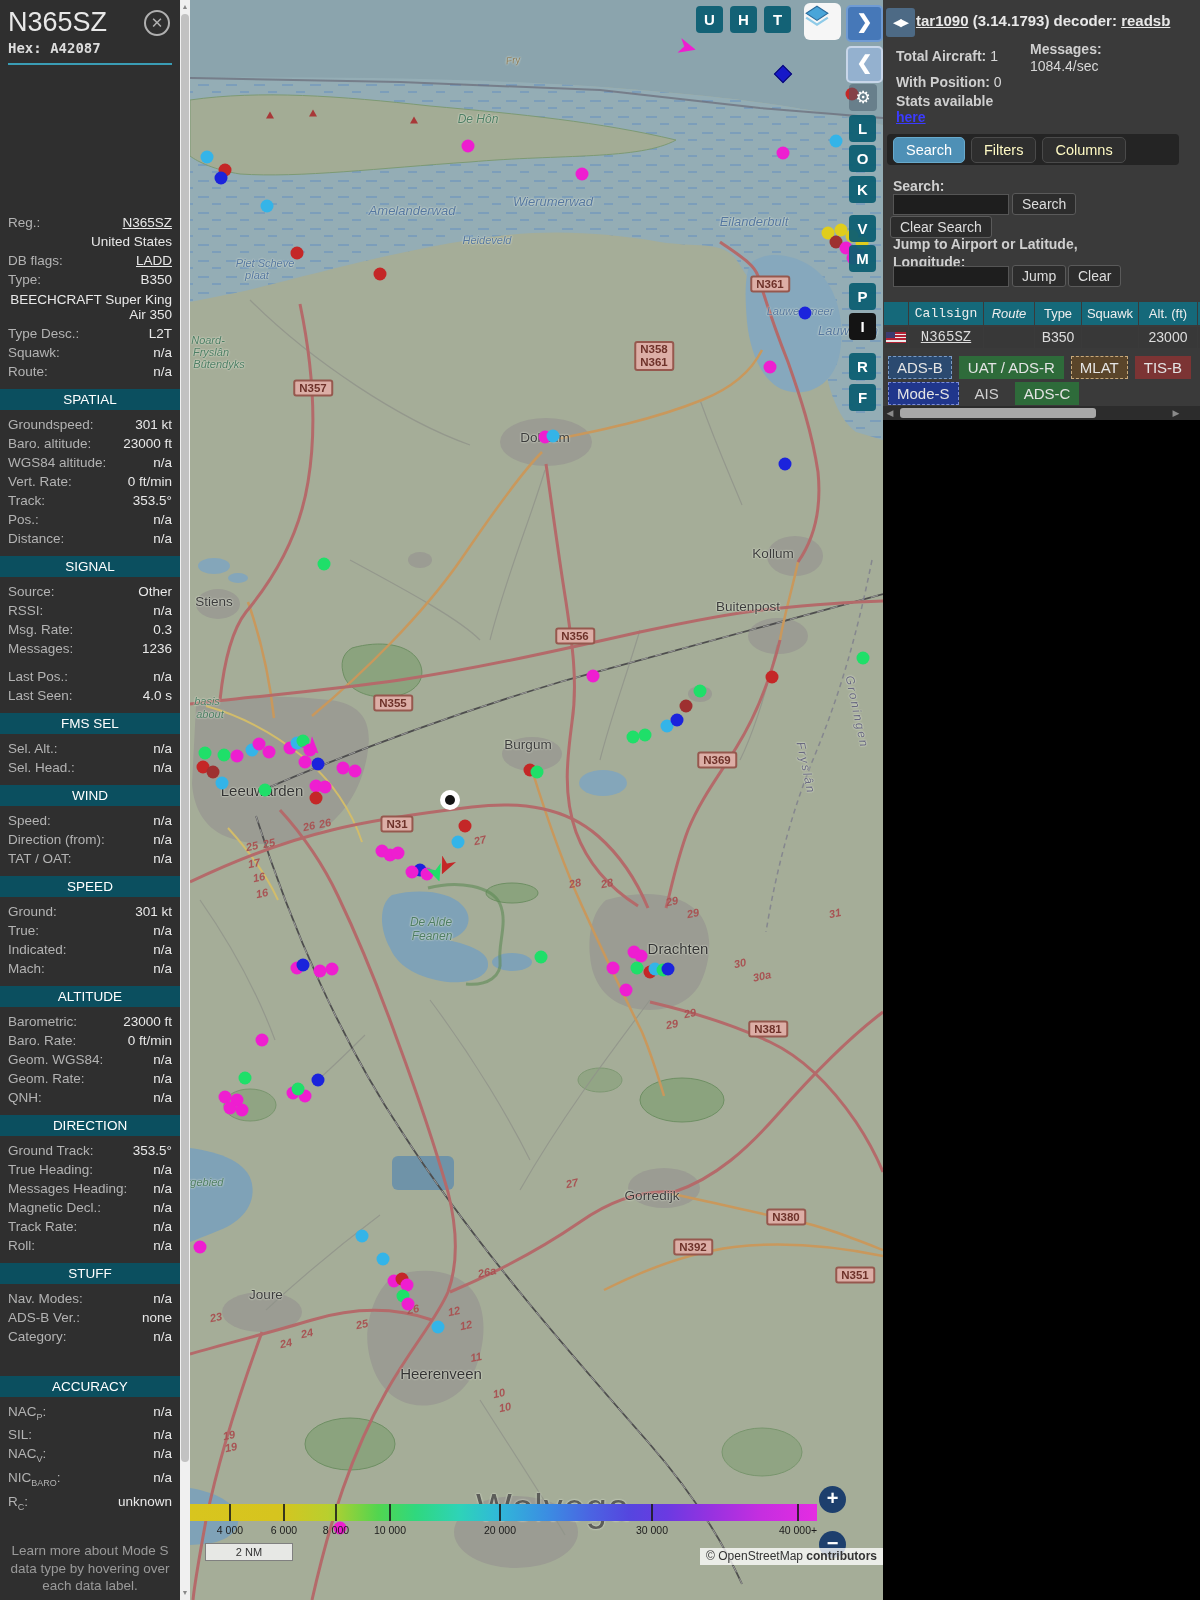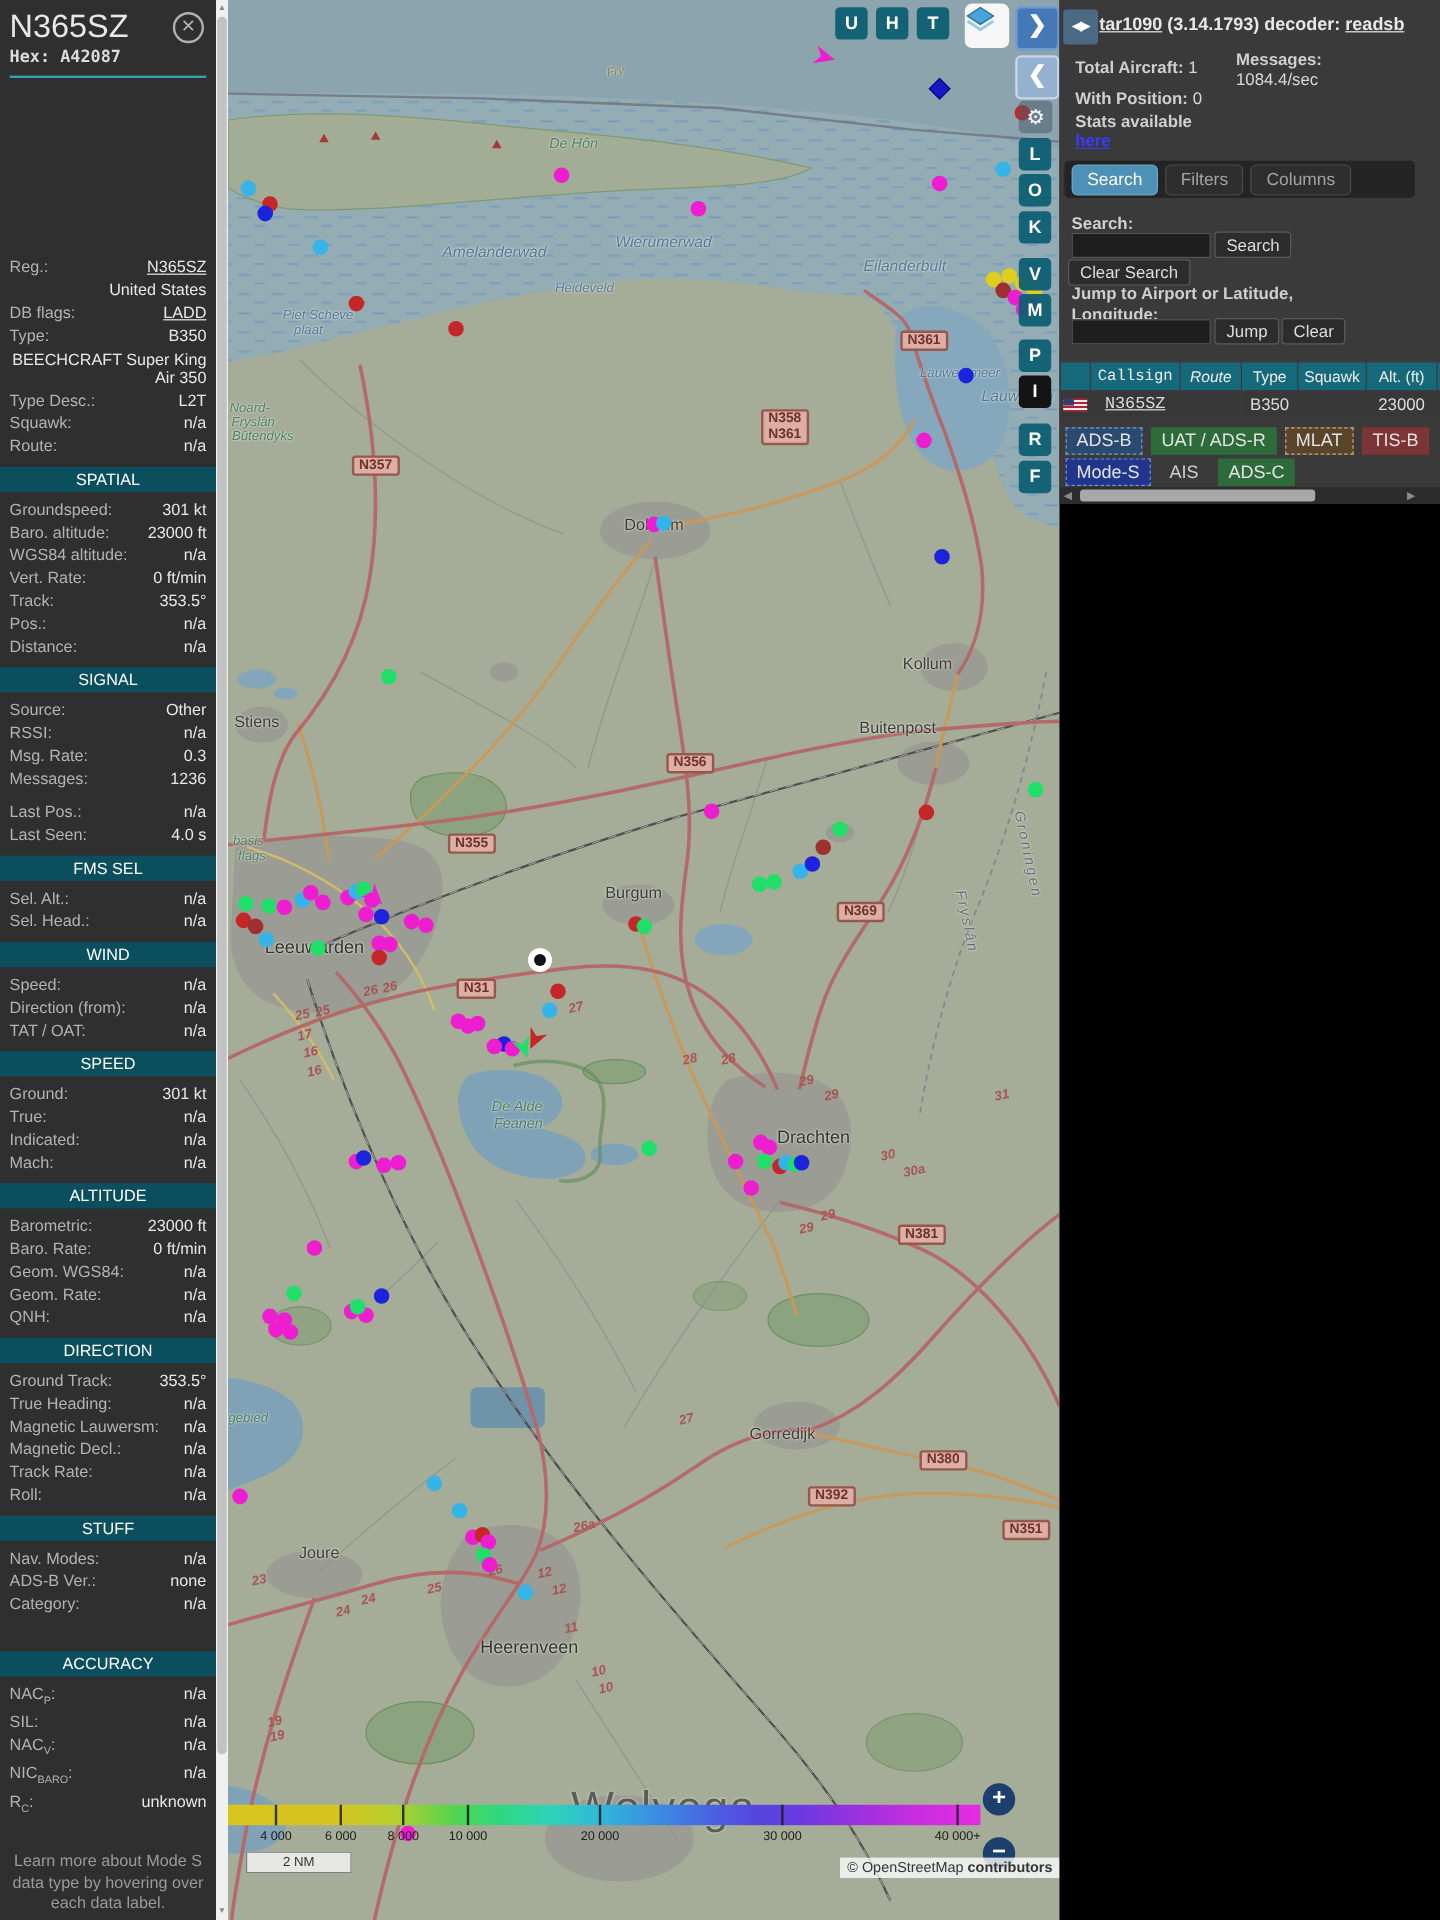--- a/index.html
+++ b/index.html
@@ -87,21 +87,21 @@
   .panel-top{position:absolute;left:0;top:0;width:317px;height:420px;background:#3a3a3a;overflow:hidden;}
   .ptoggle{position:absolute;left:3px;top:8px;width:29px;height:29px;background:#4d6a85;border-radius:3px;color:#fff;
            font-size:11px;text-align:center;line-height:29px;letter-spacing:-1px;cursor:pointer;}
   .ptitle{position:absolute;left:33px;top:12px;font-size:15px;font-weight:bold;color:#e8e8e8;white-space:nowrap;}
   .ptitle .lnk{text-decoration:underline;cursor:pointer;}
   .pstat{position:absolute;font-size:14px;color:#d8d8d8;white-space:nowrap;}
   .pstat b{color:#cfcfcf;}
   .blue-link{color:#3b3bff;font-weight:bold;text-decoration:underline;cursor:pointer;}
   .tabbar{position:absolute;left:4px;top:134px;width:286px;height:31px;background:#242424;border-radius:4px;
           display:flex;align-items:center;padding-left:6px;gap:6px;}
-  .tab{padding:4px 12px;font-size:14.5px;color:#a3a3a3;background:#2e2e2e;border:1px solid #4a4a4a;border-radius:5px;cursor:pointer;}
+  .tab{padding:4px 12px;font-size:14.5px;color:#fef9c3;background:#2e2e2e;border:1px solid #4a4a4a;border-radius:5px;cursor:pointer;}
   .tab.active{background:#4e90b6;border-color:#68aacc;color:#fff;}
   .plabel{position:absolute;font-size:14px;font-weight:bold;color:#cfcfcf;}
   .pinput{position:absolute;width:110px;height:17px;background:#1e1e1e;border:1px solid #555;color:#ddd;font-size:13px;}
   .pbtn{position:absolute;background:#2c2c2c;border:1px solid #5a5a5a;border-radius:3px;color:#ddd;font-size:14px;
         padding:2px 9px;cursor:pointer;white-space:nowrap;}
   .ptable{position:absolute;left:1px;top:302px;}
   .trow{display:flex;gap:1px;margin-bottom:2px;}
   .th{background:#15697a;color:#eee;font-size:13px;text-align:center;padding:4px 0;cursor:pointer;}
   .td{background:#383838;color:#ddd;font-size:14px;text-align:center;padding:2px 0;height:17px;}
   .c0{width:24px;} .c1{width:74px;font-family:Liberation Mono, monospace;} .c2{width:50px;font-style:italic;} .c3{width:46px;} .c4{width:56px;} .c5{width:58px;} .c6{width:44px;}
@@ -285,21 +285,21 @@
         <div class="sec-title">DIRECTION</div>
         <div class="row">
           <span class="lab">Ground Track:</span>
           <span class="val">353.5°</span>
         </div>
         <div class="row">
           <span class="lab">True Heading:</span>
           <span class="val">n/a</span>
         </div>
         <div class="row">
-          <span class="lab">Magnetic Lauwersm:</span>
+          <span class="lab">Messages Heading:</span>
           <span class="val">n/a</span>
         </div>
         <div class="row">
           <span class="lab">Magnetic Decl.:</span>
           <span class="val">n/a</span>
         </div>
         <div class="row">
           <span class="lab">Track Rate:</span>
           <span class="val">n/a</span>
         </div>
@@ -463,21 +463,21 @@
         <div class="mlabel nat-sm" style="left: 18px; top: 340px;">Noard-</div>
         <div class="mlabel nat-sm" style="left: 21px; top: 352px;">Fryslân</div>
         <div class="mlabel nat-sm" style="left: 29px; top: 364px;">Bûtendyks</div>
         <div class="mlabel water-sm" style="left: 610px; top: 311px;">Lauwersmeer</div>
         <div class="mlabel water" style="left: 658px; top: 330px;">Lauwersm</div>
         <div class="mlabel city" style="left: 355px; top: 437px;">Dokkum</div>
         <div class="mlabel city" style="left: 583px; top: 553px;">Kollum</div>
         <div class="mlabel city" style="left: 558px; top: 606px;">Buitenpost</div>
         <div class="mlabel city" style="left: 24px; top: 601px;">Stiens</div>
         <div class="mlabel nat-sm" style="left: 17px; top: 701px; font-style: italic;">basis</div>
-        <div class="mlabel nat-sm" style="left: 20px; top: 714px;">flags</div>
+        <div class="mlabel nat-sm" style="left: 20px; top: 714px;">about</div>
         <div class="mlabel citybig" style="left: 72px; top: 790px;">Leeuwarden</div>
         <div class="mlabel city" style="left: 338px; top: 744px;">Burgum</div>
         <div class="mlabel nat" style="left: 241px; top: 922px;">De Alde</div>
         <div class="mlabel nat" style="left: 242px; top: 936px;">Feanen</div>
         <div class="mlabel citybig" style="left: 488px; top: 948px;">Drachten</div>
         <div class="mlabel city" style="left: 462px; top: 1195px;">Gorredijk</div>
         <div class="mlabel city" style="left: 76px; top: 1294px;">Joure</div>
         <div class="mlabel citybig" style="left: 251px; top: 1337px; margin-top: 36px;">Heerenveen</div>
         <div class="mlabel huge" style="left: 363px; top: 1508px;">Wolvega</div>
         <div class="mlabel nat-sm" style="left: 12px; top: 1182px;">ergebied</div>

